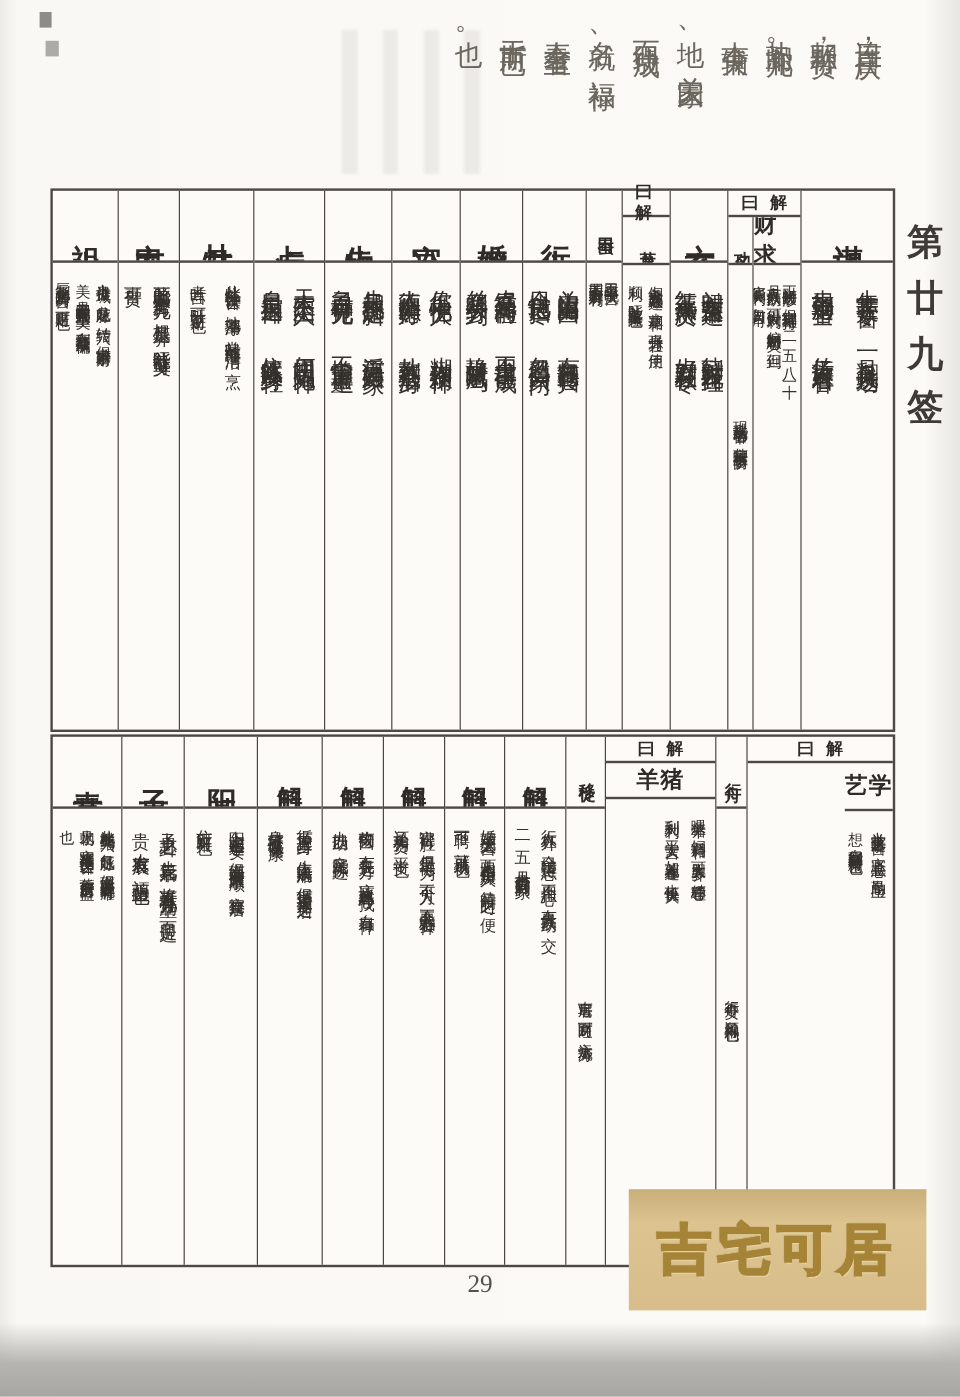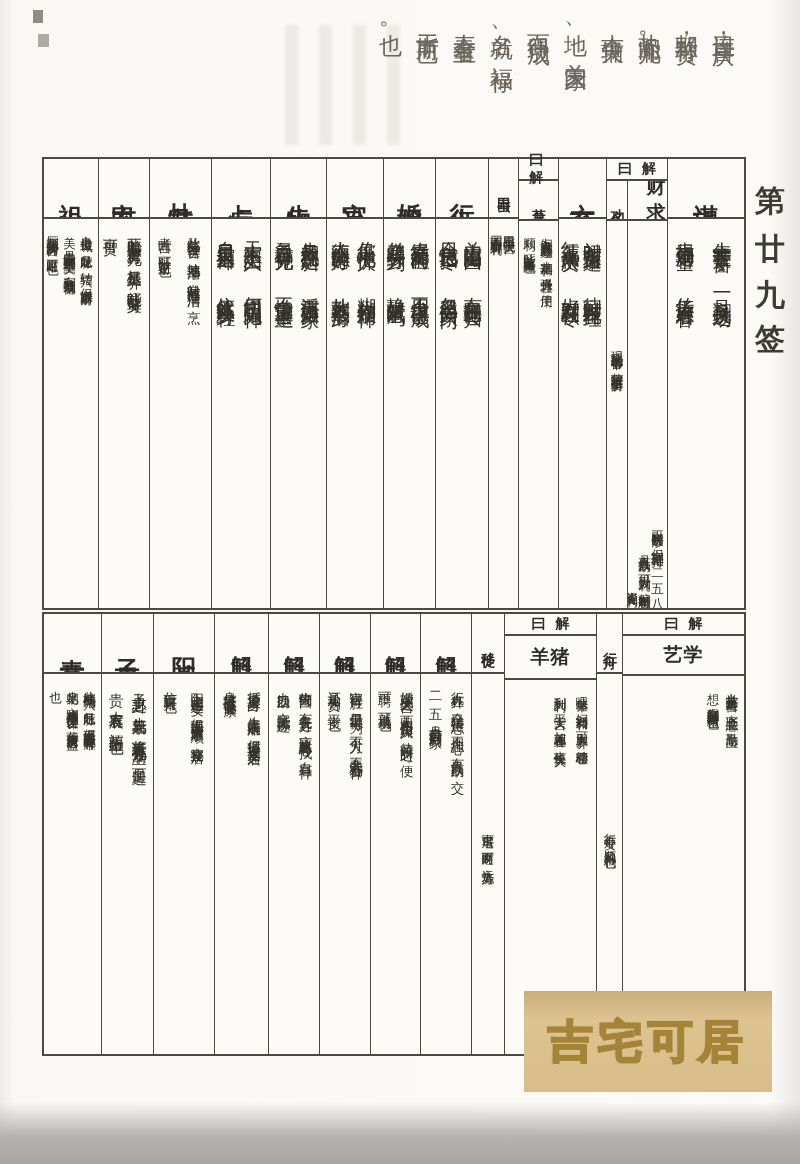--- a/index.html
+++ b/index.html
@@ -84,21 +84,21 @@
 
   <div class="ftable upper" id="upper-table">
       <div class="col" style="flex: 80 80 0px;">
         <div class="lbl lbl-v ls-lg" style="height: 60px;">谋望</div>
         <div class="cell bs-lg" style="line-height: 37px;">十年幸苦在寒窗　　一旦翻身入选场
 幸得朝庭用智士　　传扬天府姓名香</div>
       </div>
       <div class="col group" style="flex: 62 62 0px;">
         <div class="strip">曰解</div>
         <div class="subrow">
-          <div class="col" style="flex: 41 41 0px; text-align: right;">
+          <div class="col" style="flex: 41 41 0px;">
             <div class="lbl lbl-h ls-md" style="height: 40px;">财求</div>
             <div class="cell bs-xs" style="line-height: 13px;">正财初时跋涉　但宜刻苦维持　二　五　八　十一
 月有贵人扶助　可得大财利　偏财初时恐失　但到
 底能得大利　勿与人口角</div>
           </div>
           <div class="col" style="flex: 21 21 0px;">
             <div class="lbl lbl-v ls-sm" style="height: 40px;">功名</div>
             <div class="cell bs-xs" style="line-height: 15px; padding-top: 120px;">现科文武功名皆中　荣宗耀祖封妻荫子</div>
           </div>
         </div>
@@ -162,36 +162,36 @@
         <div class="lbl lbl-v ls-lg" style="height: 60px;">祖山</div>
         <div class="cell bs-xs" style="line-height: 17px;">卜贵祖佳城　龙脉足旺　转结穴　但嫌葬后财丁不
 美　由是青龙畔有耀水到堂不美　有利宜掩祭或偏
 唇制化之后房房叶吉　财丁足旺也</div>
       </div>
     </div>
   <div class="ftable lower" id="lower-table">
       <div class="col group" style="flex: 122 122 0px;">
         <div class="strip">曰解</div>
         <div class="subrow">
-          <div class="col" style="flex: 44 44 0px;">
+          <div class="col" style="flex: 44 44 0px; align-items: flex-end;">
             <div class="lbl lbl-h ls-md" style="height: 40px;">艺学</div>
             <div class="cell bs-xs" style="line-height: 19px;">卜学技艺之事叶吉　宜坚心立志　勤恳向上
 想　自能得到名师传精艺也</div>
           </div>
         </div>
       </div>
       <div class="col" style="flex: 25 25 0px;">
         <div class="lbl lbl-v ls-sm" style="height: 60px;">行舟</div>
         <div class="cell bs-xs" style="line-height: 19px; padding-top: 150px;">行舟不安　顺风得利也</div>
       </div>
       <div class="col group" style="flex: 92 92 0px;">
         <div class="strip">曰解</div>
         <div class="subrow">
           <div class="col" style="flex: 50 50 0px;">
-            <div class="lbl lbl-h ls-md" style="height: 44px;">羊猪</div>
+            <div class="lbl lbl-h ls-md" style="height: 30px;">羊猪</div>
             <div class="cell bs-xs" style="line-height: 22px;">喂养猪羊　饲料调和　可大胆多养　精心管理
 利到大利　平安大吉　如花木逢春　生长快可大</div>
           </div>
         </div>
       </div>
       <div class="col" style="flex: 32 32 0px;">
         <div class="lbl lbl-v ls-sm" style="height: 60px;">移徙</div>
         <div class="cell bs-xs" style="line-height: 26px; padding-top: 150px;">吉宅可居　财丁两旺　永远流芳</div>
       </div>
       <div class="col" style="flex: 50 50 0px;">
@@ -230,18 +230,19 @@
 贵　大有发展　福荫上辈也</div>
       </div>
       <div class="col" style="flex: 57 57 0px;">
         <div class="lbl lbl-v ls-lg" style="height: 60px;">青草</div>
         <div class="cell bs-xs" style="line-height: 17px;">此地横龙气结穴　气脉足旺　但嫌面前或青龙畔有耀
 水朝见　宜将水耀消掩使之合课　葬后房房财丁昌盛
 也</div>
       </div>
     </div>
 
+  <div class="page-number">29</div>
 
   <div class="watermark">
     <span>吉宅可居</span>
   </div>
   <div class="bottom-shade"></div>
 </div>
 
 </body></html>

